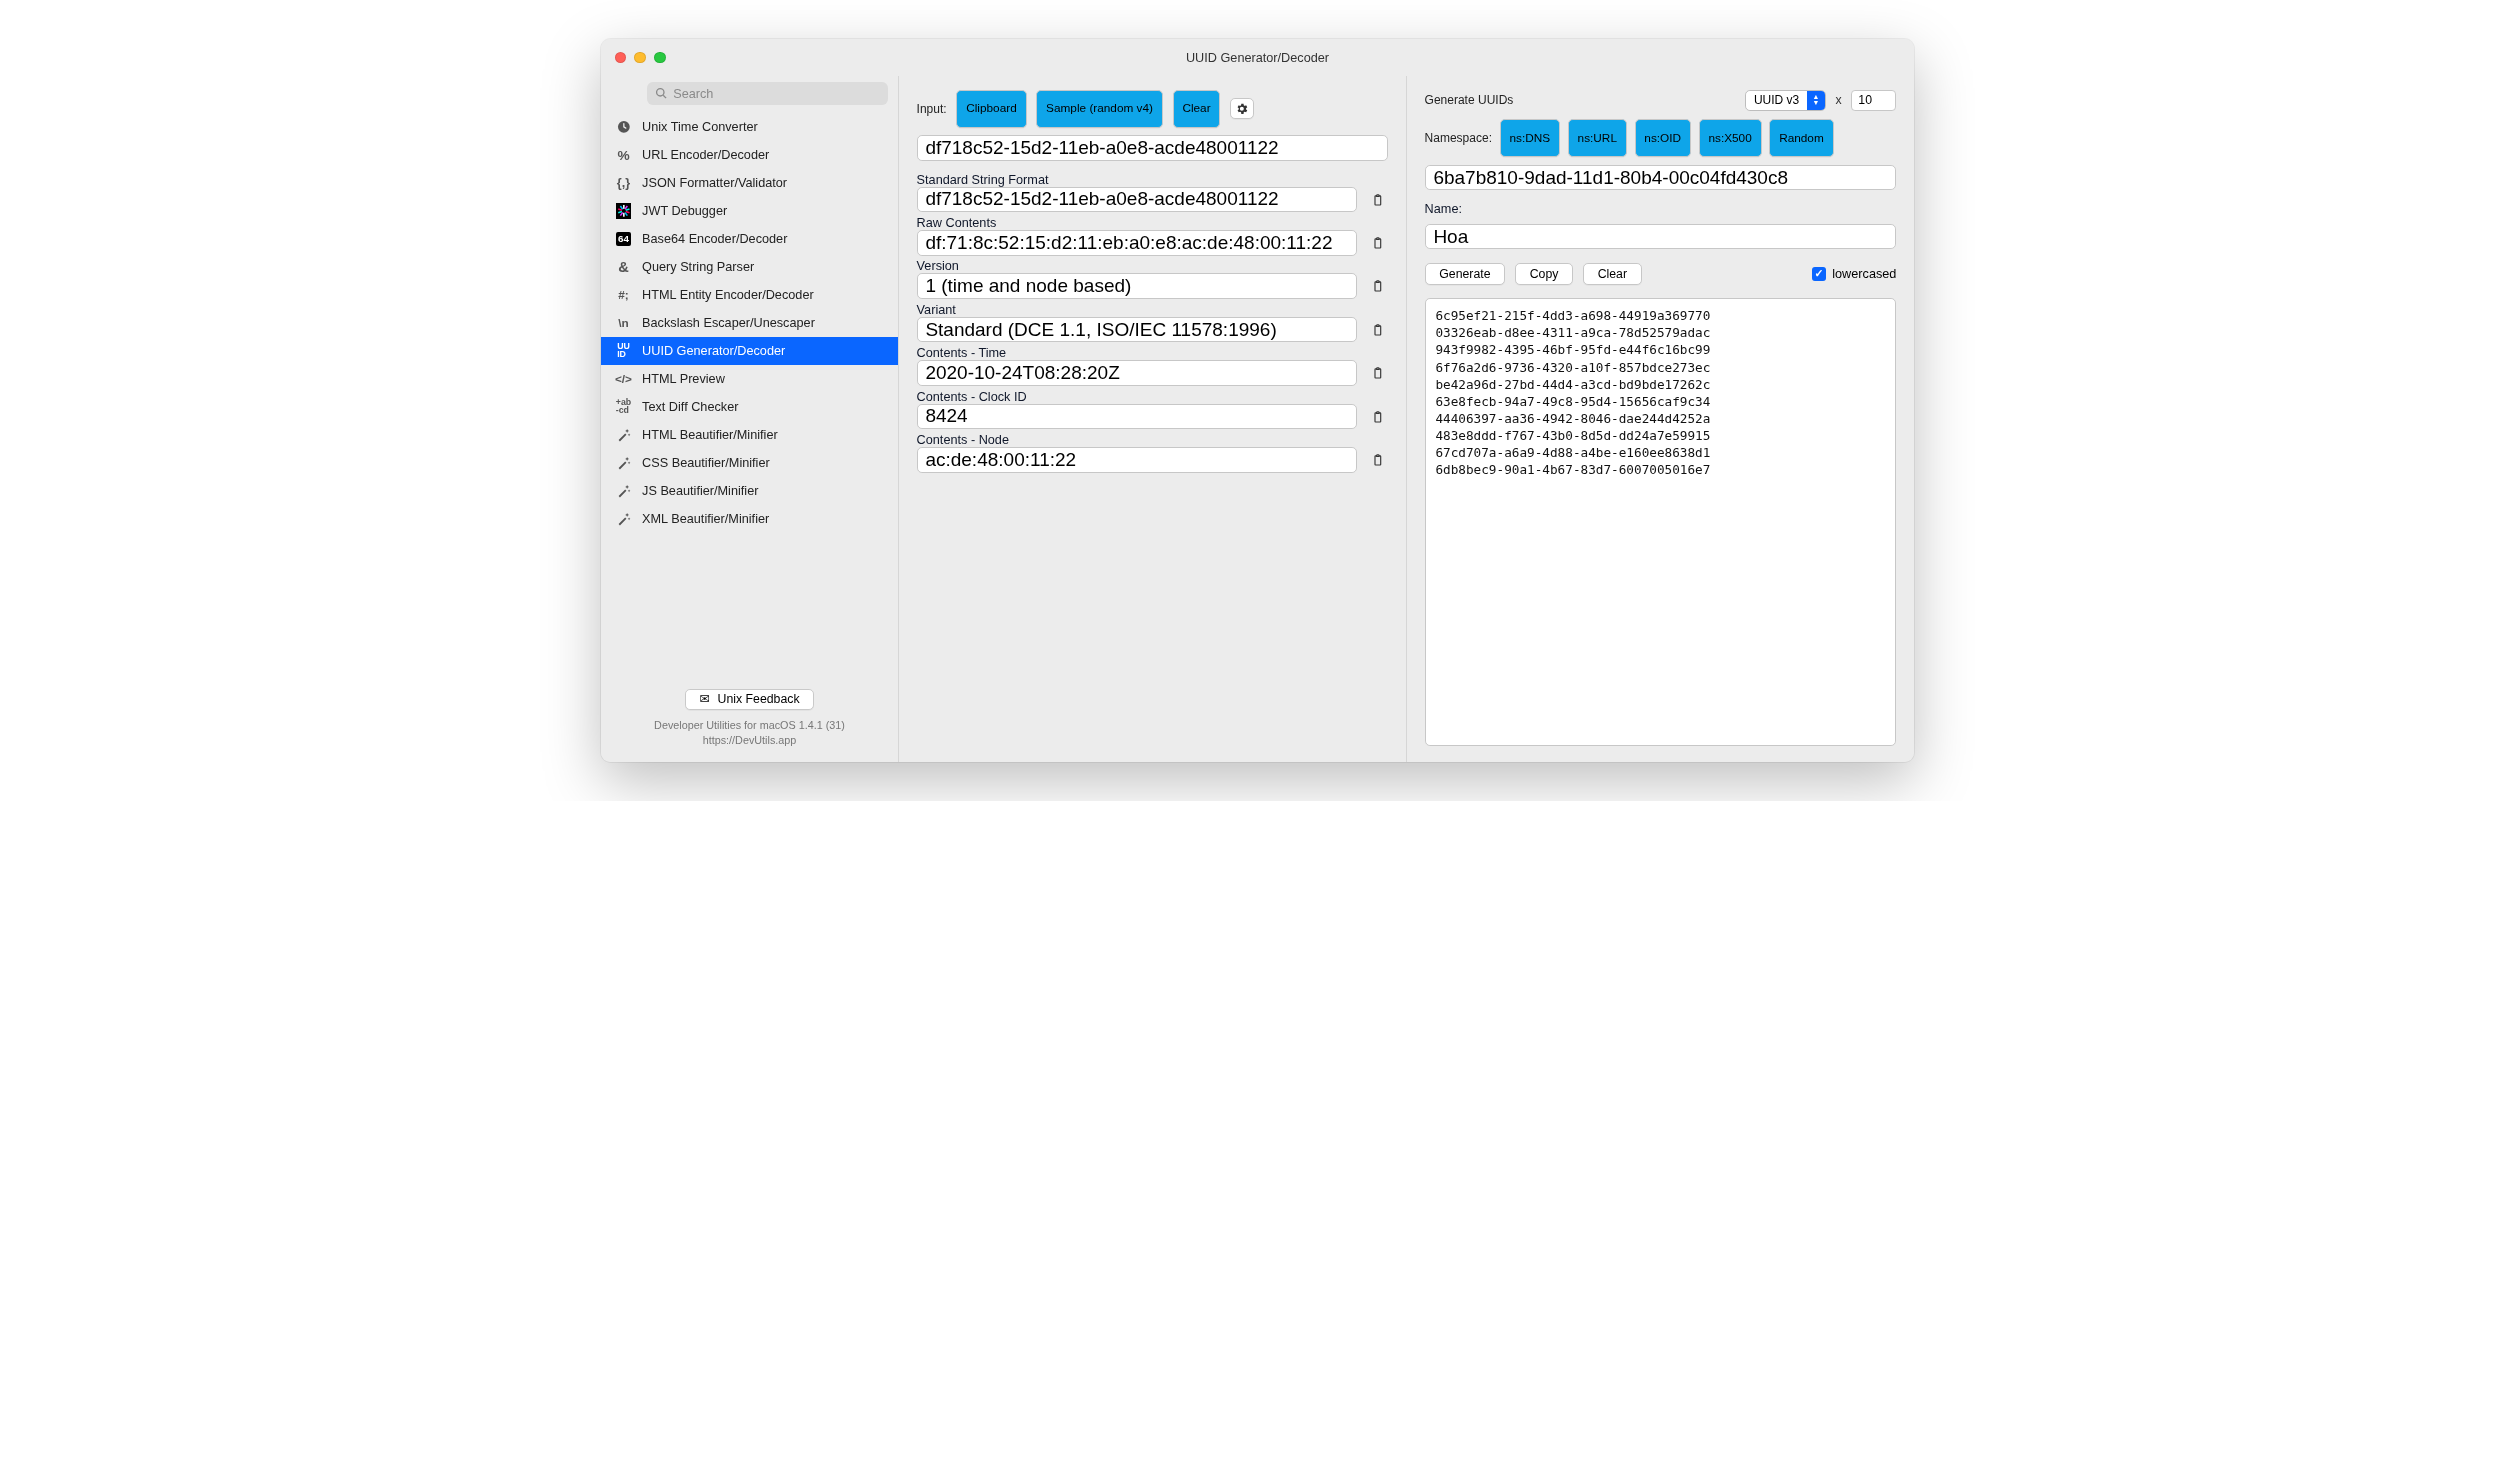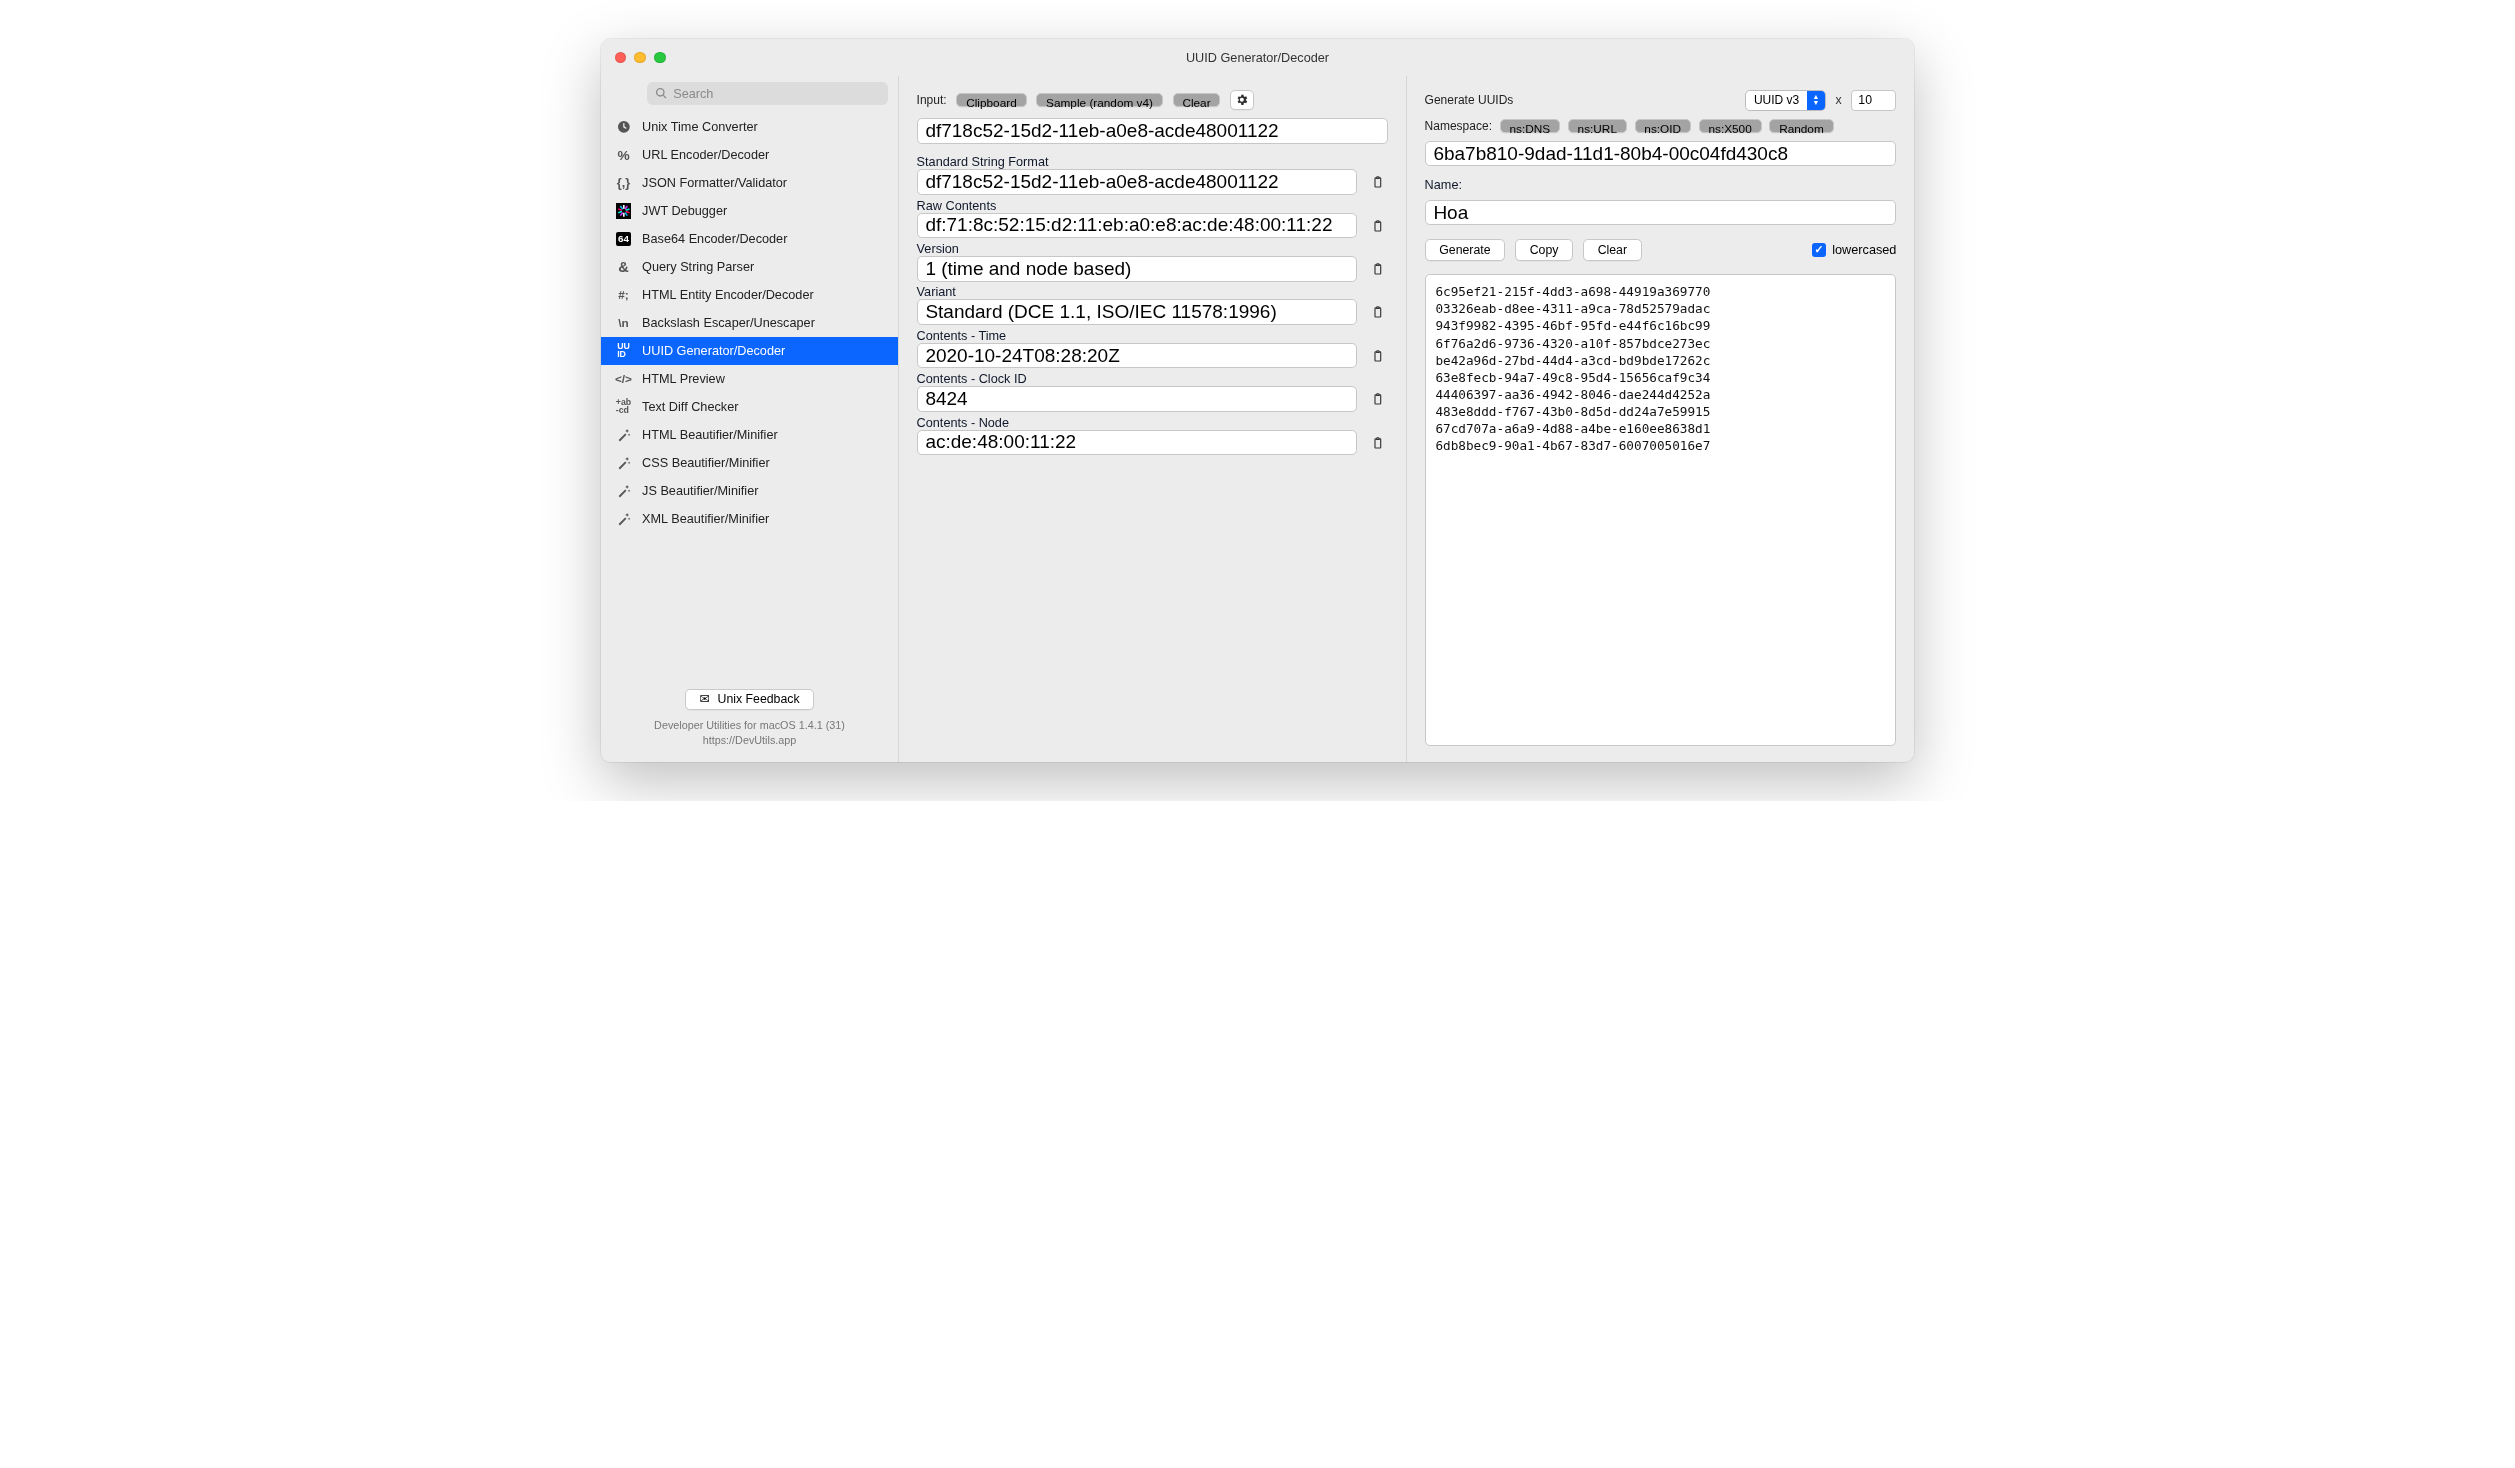--- a/index.html
+++ b/index.html
@@ -127,28 +127,28 @@
     overflow: auto;
   }
   .panel.left { border-right: 1px solid #d6d6d6; }
   .row {
     display: flex; align-items: center; gap: 9.8px;
   }
   .label {
     font-size: 12px; color: #222; text-align: right;
   }
   .small-btn {
-    background: #a3a3a3;
+    background: #0ea5e9;
     border: 1px solid #c7c7c7;
     border-radius: 4.9px;
     padding: 1px 8.8px;
     font-size: 11.8px;
     cursor: default;
     box-shadow: 0 1px 0 rgba(0,0,0,0.03);
-    height: 14px;
+    height: 38px;
     line-height: 16.7px;
   }
   .gear-btn {
     width: 23.5px; height: 20.6px;
     display: flex; align-items: center; justify-content: center;
     background: #fff;
     border: 1px solid #c7c7c7;
     border-radius: 4.9px;
     box-shadow: 0 1px 0 rgba(0,0,0,0.03);
   }

